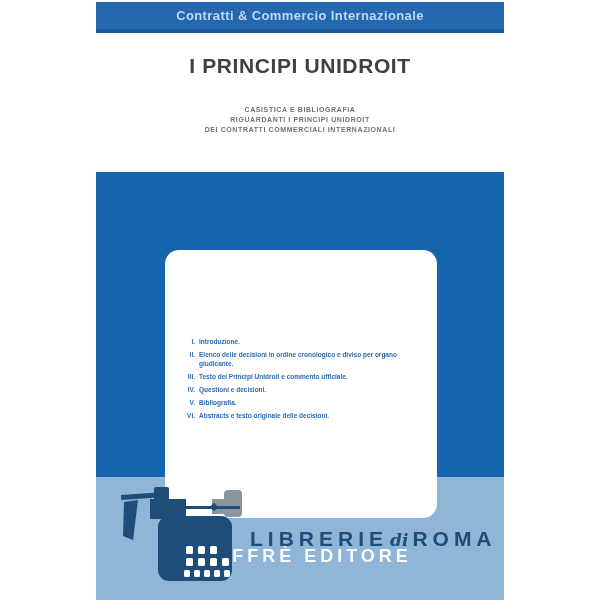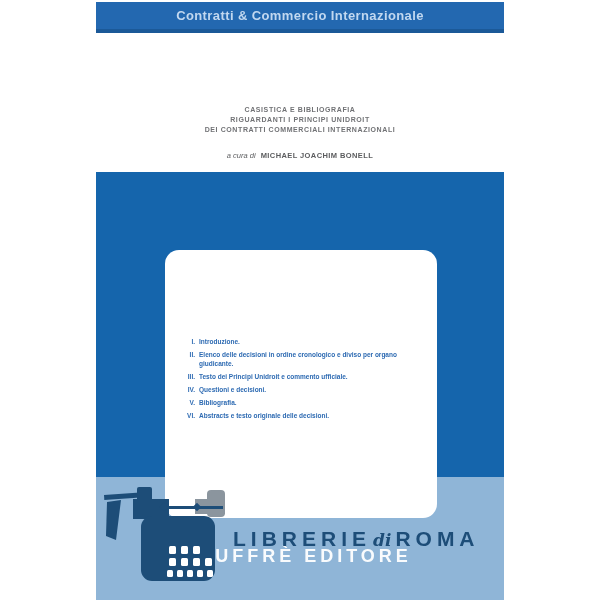--- a/index.html
+++ b/index.html
@@ -75,21 +75,21 @@
     position:absolute;left:0;top:374px;width:100%;text-align:center;
     color:var(--publisher-text);font-size:18px;font-weight:700;
     letter-spacing:4px;white-space:nowrap;
   }
   
   .overlay{
     position:absolute;left:0;top:477px;width:100%;height:123px;
     background:var(--overlay-tint);z-index:2;
   }
   
-  .logo{position:absolute;left:1px;top:0;width:100%;height:100%;z-index:3;pointer-events:none;}
+  .logo{position:absolute;left:18px;top:0;width:100%;height:100%;z-index:3;pointer-events:none;}
   .typewriter{position:absolute;left:2px;top:485px;width:130px;height:112px;}
   .typewriter .navy{fill:var(--logo-navy);}
   .typewriter .gray{fill:var(--platen-gray);}
   .typewriter .key{fill:#ffffff;}
   .store-name{
     position:absolute;left:136px;top:527px;white-space:nowrap;
     color:var(--logo-navy);font-weight:800;font-size:21px;letter-spacing:5px;
   }
   .store-name .di{
     font-family:"DejaVu Serif", serif;font-style:italic;font-weight:700;
@@ -99,32 +99,29 @@
 </head>
 <body>
 
 <div class="cover">
 
   <div class="band">
     <span>Contratti &amp; Commercio Internazionale</span>
   </div>
 
   <div class="heading">
+    <div class="title-line">I PRINCIPI UNIDROIT</div>
   </div>
 
   <div class="subtitle">
     <div>CASISTICA E BIBLIOGRAFIA</div>
     <div>RIGUARDANTI I PRINCIPI UNIDROIT</div>
     <div>DEI CONTRATTI COMMERCIALI INTERNAZIONALI</div>
   </div>
 
-  <div class="author">
-    <span class="prefix">a cura di</span>
-    <span class="name">MICHAEL JOACHIM BONELL</span>
-  </div>
 
   <div class="body-blue">
     <div class="panel">
       <div class="toc">
         <div class="toc-item">
           <span class="num">I.</span>
           <span class="txt">Introduzione.</span>
         </div>
         <div class="toc-item">
           <span class="num">II.</span>

